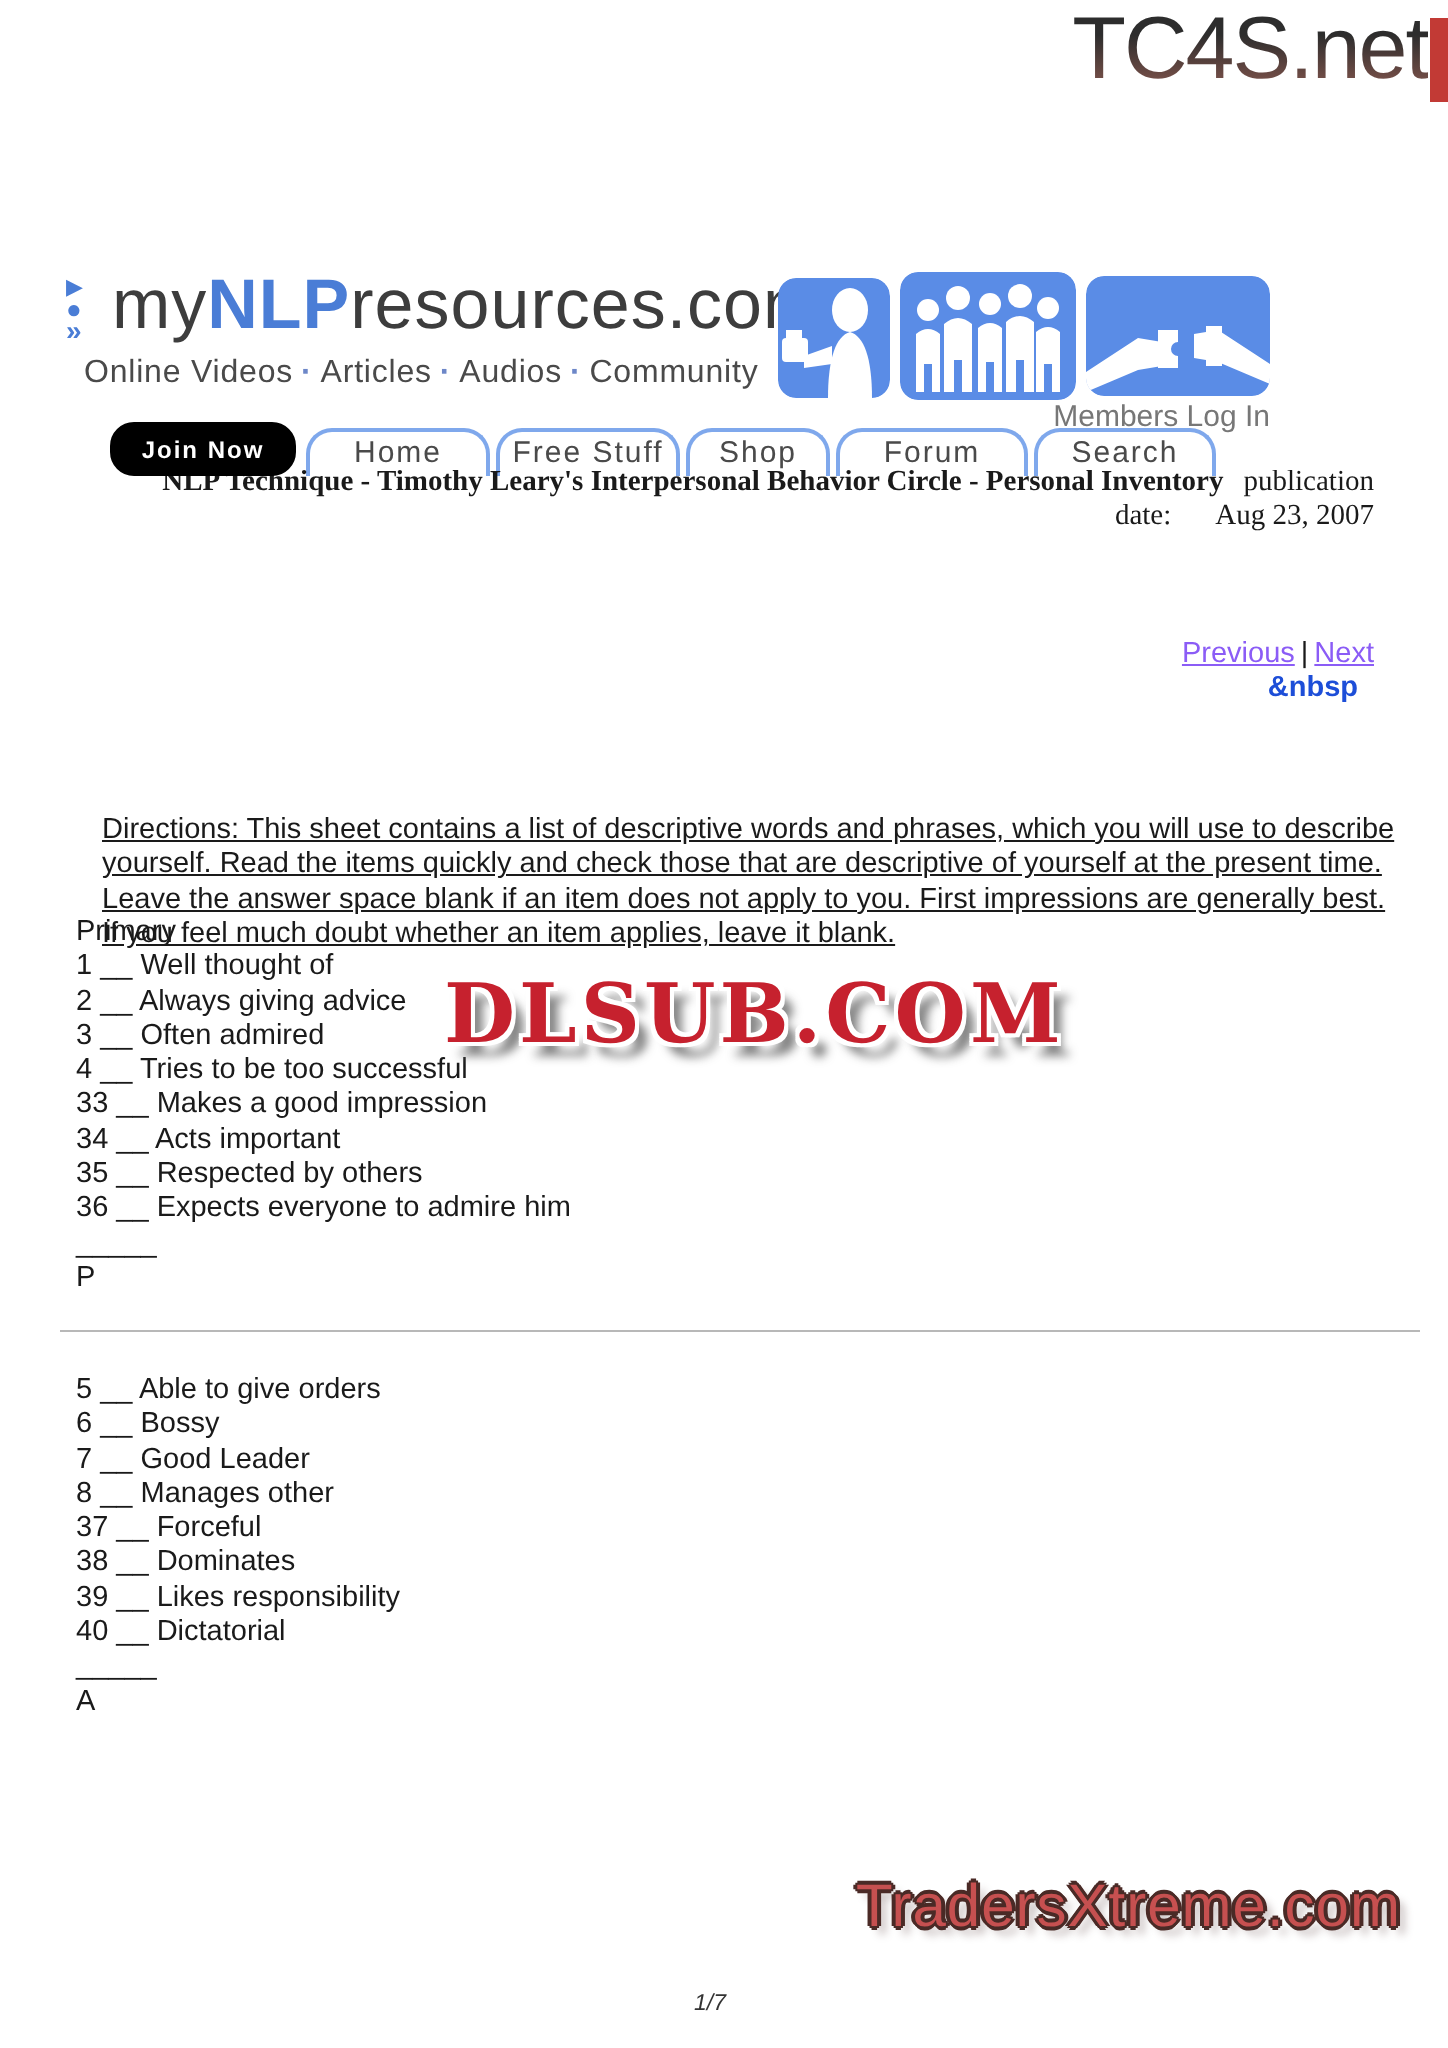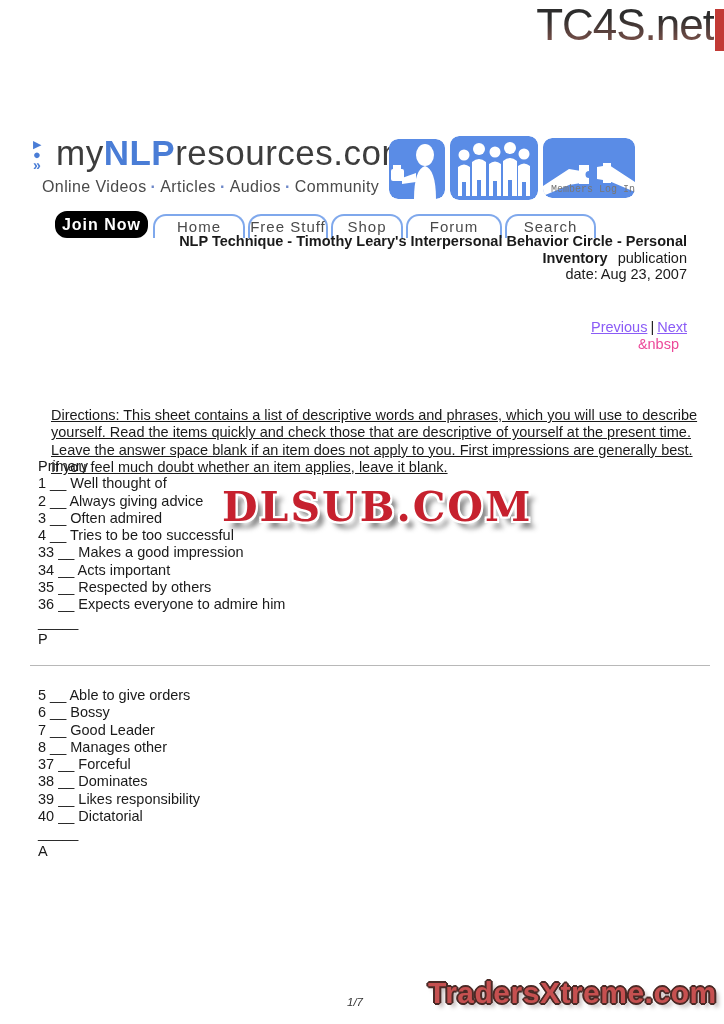--- a/index.html
+++ b/index.html
@@ -19,58 +19,58 @@
   .li-dot{font-size:13px;margin-top:-2px;}
   .li-ff{font-size:14px;font-weight:bold;margin-top:-3px;}
   .logo-text{position:absolute;left:56px;top:133px;font-size:35px;letter-spacing:.5px;color:#3d3d3d;}
   .logo-text .nlp{color:#4a7dd6;font-weight:bold;}
   .tagline{position:absolute;left:42px;top:178px;font-size:16px;letter-spacing:.4px;color:#4a4a4a;}
   .tagline .dot{color:#6d87c8;margin:0 4px;font-weight:bold;}
 
   
   .panels{position:absolute;left:389px;top:136px;display:flex;gap:5px;align-items:flex-start;}
   .panel{border-radius:9px;overflow:hidden;display:block;}
-  .members-login{position:absolute;top:184px;right:89px;font-size:10px;color:#777;font-family:Liberation Mono, monospace;}
+  .members-login{position:absolute;top:200px;right:89px;font-size:15px;color:#777;}
 
   
   .tabs{position:absolute;left:55px;top:211px;display:flex;align-items:flex-end;gap:3px;}
   .tab{box-sizing:border-box;border:2px solid #7fa8ec;border-bottom:none;border-radius:13px 13px 0 0;
        background:#fff;height:24px;line-height:21px;text-align:center;color:#4a4a4a;
        font-size:15px;letter-spacing:1px;text-decoration:none;display:block;}
   .tab.join{background:#000;border:2px solid #000;border-radius:12px;color:#fff;font-weight:bold;
-            height:27px;line-height:24px;font-size:16px;margin-right:2px;position:relative;z-index:2;}
-  .w-join{width:93px}.w-home{width:92px}.w-free{width:80px}.w-shop{width:72px}.w-forum{width:96px}.w-search{width:91px}
+            height:27px;line-height:24px;font-size:12px;margin-right:2px;position:relative;z-index:2;}
+  .w-join{width:93px}.w-home{width:92px}.w-free{width:92px}.w-shop{width:72px}.w-forum{width:96px}.w-search{width:91px}
 
   
   .title-block{position:absolute;top:233px;right:37px;width:622px;text-align:right;
-               font-size:14.5px;line-height:16.5px;}
+               font-size:14.5px;line-height:16.5px;font-family:Liberation Serif, serif;}
   .title-bold{font-weight:bold;}
   .pub-word{margin-left:10px;}
-  .date-val{margin-left:3px;}
+  .date-val{margin-left:22px;}
 
   
   .pager{position:absolute;top:319px;right:37px;text-align:right;font-size:14.5px;line-height:16px;}
   .pager a{color:#8b5cf6;text-decoration:underline;cursor:pointer;}
   .pager .sep{margin:0 3px;color:#1a1a1a;}
-  .nbsp-line{margin-top:1px;margin-right:8px;color:#ec4899;}
+  .nbsp-line{margin-top:1px;margin-right:8px;color:#1d4ed8;font-weight:bold;}
 
   
   .directions{position:absolute;left:35px;top:391px;width:652px;font-size:14.5px;line-height:17.4px;margin:16px;text-decoration:underline;}
   .word-list{position:absolute;left:38px;font-size:14.5px;line-height:17.3px;}
   .sec1{top:458px;}
   .sec2{top:687px;}
   .divider{position:absolute;left:30px;top:665px;width:680px;height:1px;background:#b8b8b8;border:none;margin:0;}
 
   
   .dlsub{position:absolute;left:222px;top:483px;font-family:"DejaVu Serif",serif;font-weight:bold;
          font-size:41px;letter-spacing:2px;color:#c6212e;
          text-shadow:2px 0 0 #fff,-2px 0 0 #fff,0 2px 0 #fff,0 -2px 0 #fff,
                      2px 2px 0 #fff,-2px -2px 0 #fff,2px -2px 0 #fff,-2px 2px 0 #fff,
                      6px 7px 5px rgba(110,110,110,.85);}
-  .traders{position:absolute;left:428px;top:976px;font-weight:bold;font-size:30px;letter-spacing:.5px;
+  .traders{position:absolute;left:428px;top:937px;font-weight:normal;font-size:30px;letter-spacing:.5px;
            color:#c65050;
            text-shadow:2px 0 0 #4a2a26,-2px 0 0 #4a2a26,0 2px 0 #4a2a26,0 -2px 0 #4a2a26,
                        1px 1px 0 #4a2a26,-1px -1px 0 #4a2a26,1px -1px 0 #4a2a26,-1px 1px 0 #4a2a26,
                        4px 4px 4px rgba(60,30,30,.35);}
   .pageno{position:absolute;left:347px;top:996px;font-size:11.5px;font-style:italic;color:#333;}
 </style>
 </head>
 <body>
 
 <div class="page">

